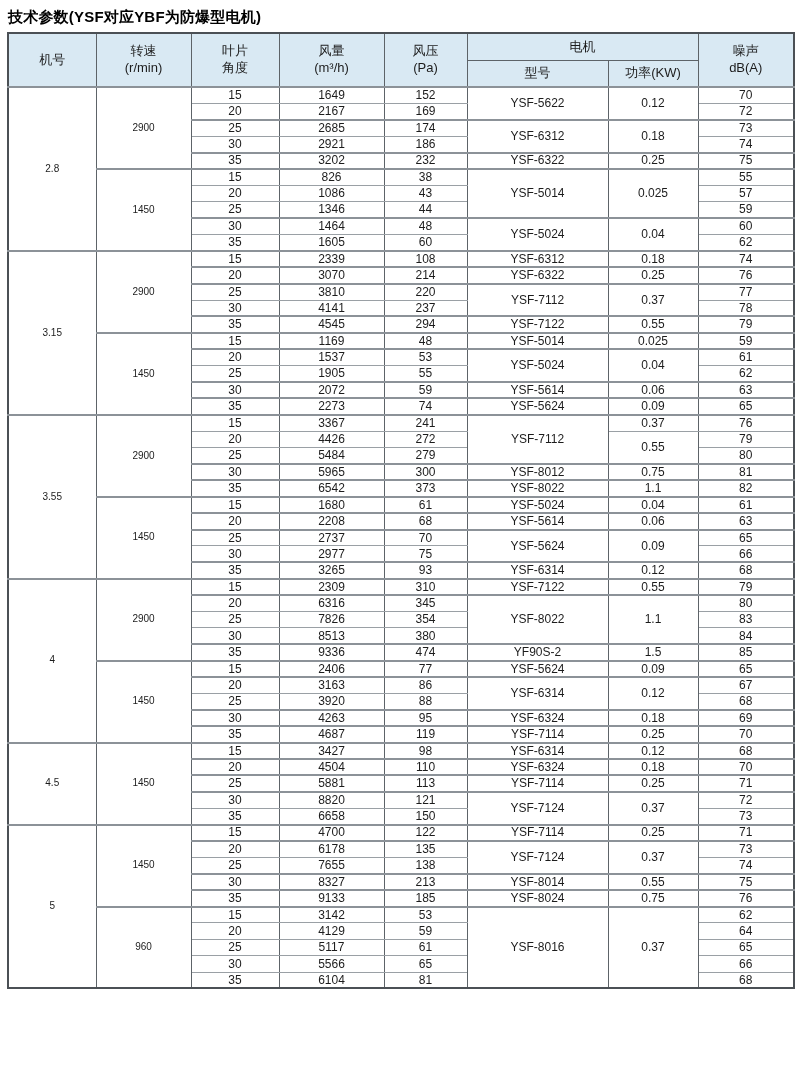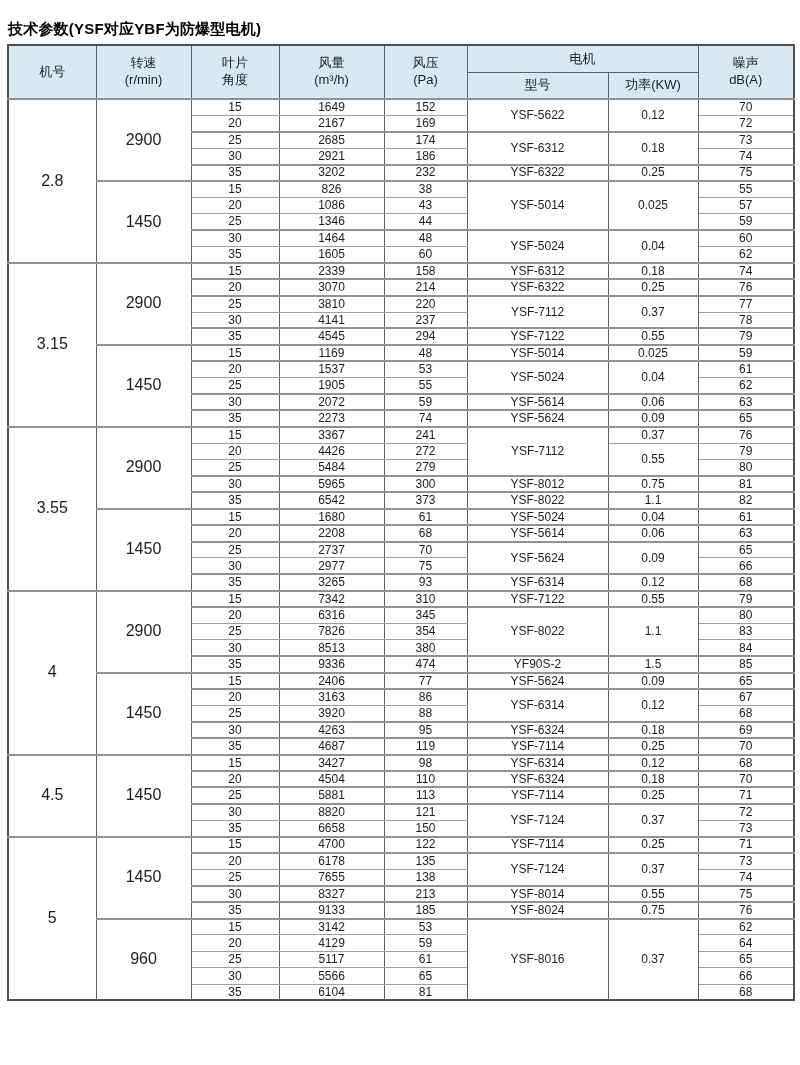--- a/index.html
+++ b/index.html
@@ -4,40 +4,40 @@
 <style>
   * { margin:0; padding:0; box-sizing:border-box; }
   html,body { background:#ffffff; }
   body {
     width:800px; height:1065px; overflow:hidden;
     font-family:"Liberation Sans","DejaVu Sans",sans-serif;
     color:#1c1c1c;
   }
   .page-title {
     font-size:15px; font-weight:bold; color:#000;
-    padding:20px 0 5px 8px; letter-spacing:0.2px;
+    padding:8px 0 5px 8px; letter-spacing:0.2px;
   }
   table.spec {
     border-collapse:collapse; table-layout:fixed;
     margin-left:7px; width:786px;
     border:2px solid #4b5055;
   }
   .spec th, .spec td {
     border:1px solid #9aa0a5;
     border-left-color:#5d6368; border-right-color:#5d6368;
     text-align:center; vertical-align:middle; overflow:hidden;
     white-space:nowrap;
   }
   .spec thead th {
     background:#d9e9f3; font-weight:normal; font-size:13px;
     height:27px; border-bottom-color:#5d6368;
   }
   .spec thead .hl { line-height:1.3; }
   .spec tbody td { height:16.4px; font-size:12px; line-height:1.05; padding:0 2px; }
-  .spec tbody td.col-machine, .spec tbody td.col-rpm { font-size:16px; }
+  .spec tbody td.col-machine, .spec tbody td.col-rpm { font-size:10px; }
   .spec tbody tr.gb td { border-top-width:2px; border-top-color:#8c9298; }
 </style>
 </head>
 <body>
 
 <div class="page-title">技术参数(YSF对应YBF为防爆型电机)</div>
 
 <table class="spec">
   <colgroup>
     <col style="width:88px">
@@ -153,21 +153,21 @@
         <td>35</td>
         <td>1605</td>
         <td>60</td>
         <td>62</td>
       </tr>
       <tr class="gb">
         <td class="col-machine" rowspan="10">3.15</td>
         <td class="col-rpm" rowspan="5">2900</td>
         <td>15</td>
         <td>2339</td>
-        <td>158</td>
+        <td>108</td>
         <td rowspan="1">YSF-6312</td>
         <td rowspan="1">0.18</td>
         <td>74</td>
       </tr>
       <tr class="gb">
         <td>20</td>
         <td>3070</td>
         <td>214</td>
         <td rowspan="1">YSF-6322</td>
         <td rowspan="1">0.25</td>
@@ -309,21 +309,21 @@
         <td>3265</td>
         <td>93</td>
         <td rowspan="1">YSF-6314</td>
         <td rowspan="1">0.12</td>
         <td>68</td>
       </tr>
       <tr class="gb">
         <td class="col-machine" rowspan="10">4</td>
         <td class="col-rpm" rowspan="5">2900</td>
         <td>15</td>
-        <td>7342</td>
+        <td>2309</td>
         <td>310</td>
         <td rowspan="1">YSF-7122</td>
         <td rowspan="1">0.55</td>
         <td>79</td>
       </tr>
       <tr class="gb">
         <td>20</td>
         <td>6316</td>
         <td>345</td>
         <td rowspan="3">YSF-8022</td>

